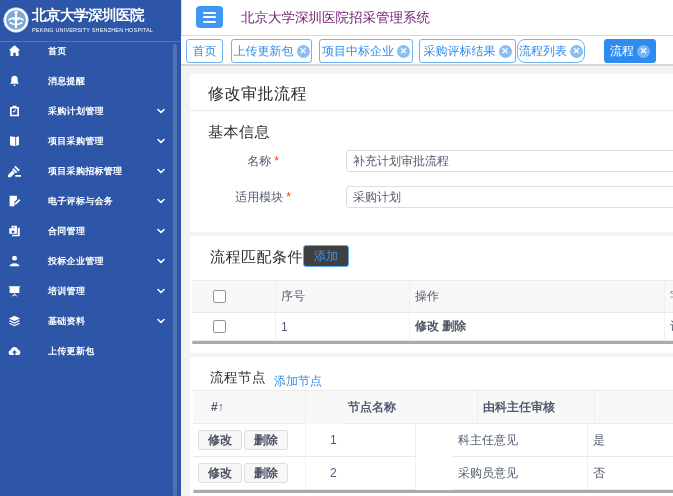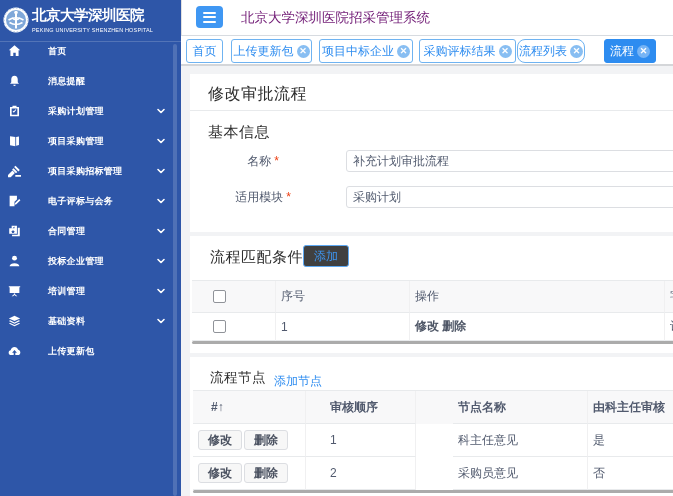--- a/index.html
+++ b/index.html
@@ -411,21 +411,20 @@
     </section>
 
     <section class="panel panel-3">
       <div class="heading-row">
         <h2 class="heading-inline heading-nodes">流程节点</h2>
         <a class="add-node-link">添加节点</a>
       </div>
       <div class="tbl tbl-2">
         <div class="tbl-row tbl-header">
           <div class="tbl-cell c0">#↑</div>
-          <div class="tbl-cell c1">审核顺序</div>
           <div class="tbl-cell c2">节点名称</div>
           <div class="tbl-cell c3">由科主任审核</div>
           <div class="tbl-cell c4"></div>
         </div>
         <div class="tbl-body">
           <div class="tbl-row">
             <div class="tbl-cell c0">
               <button class="mini-btn">修改</button>
               <button class="mini-btn">删除</button>
             </div>

